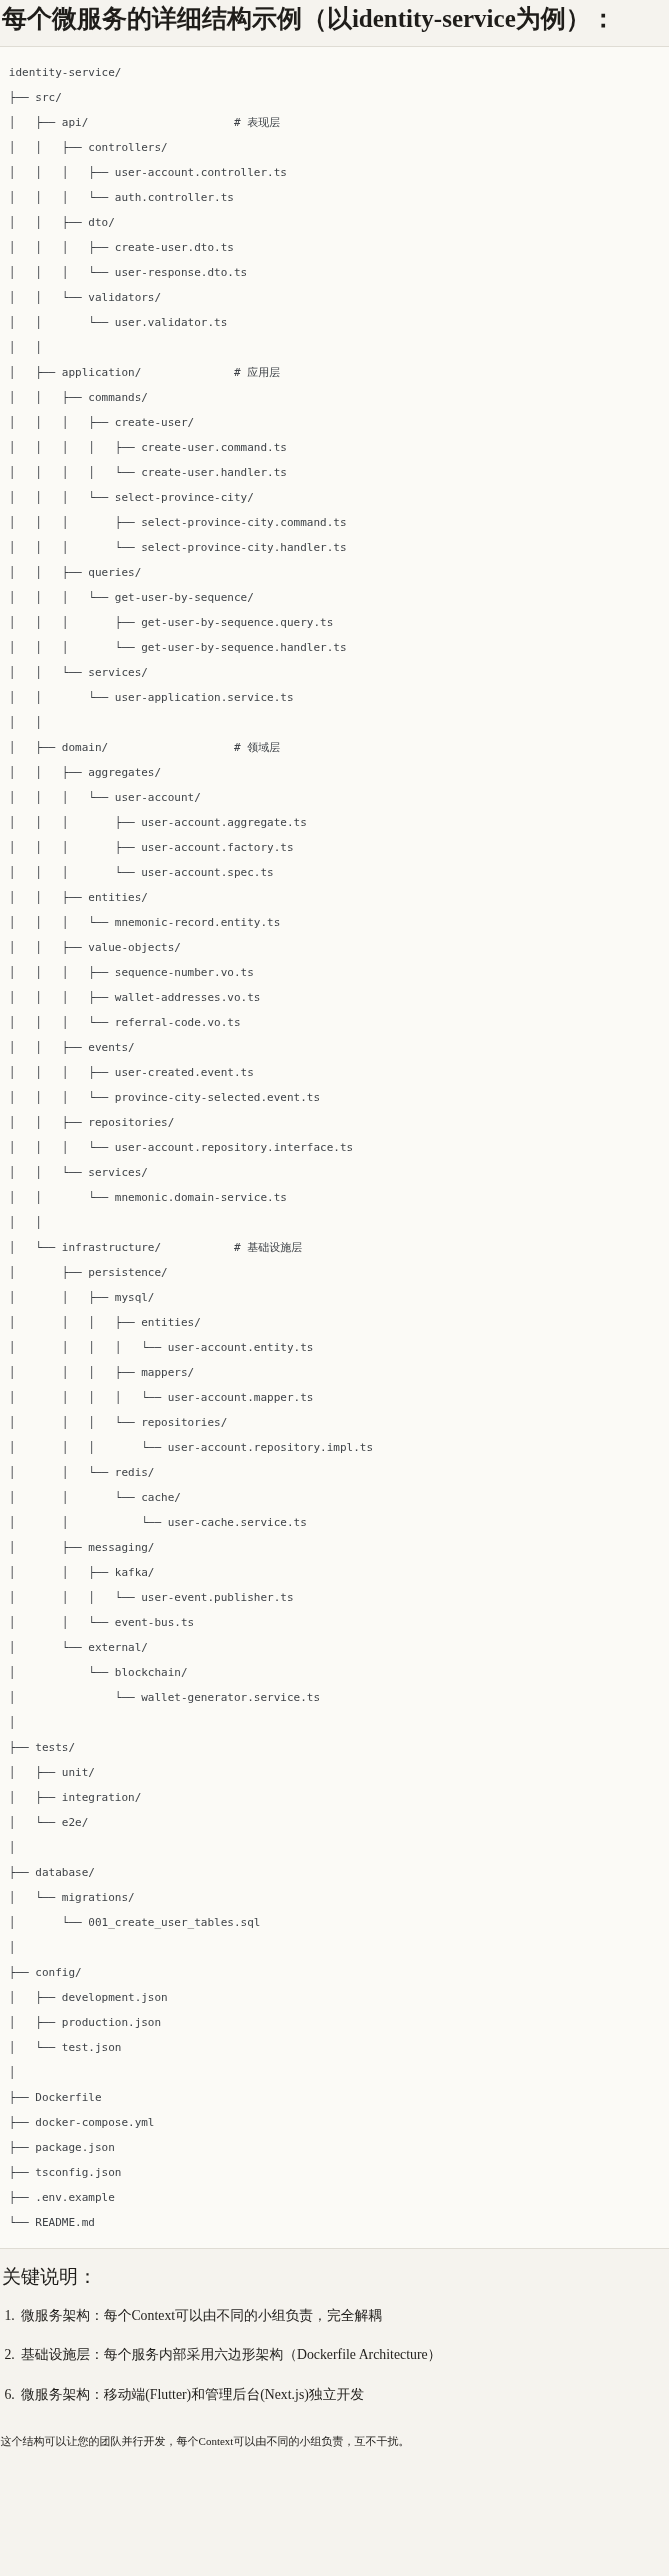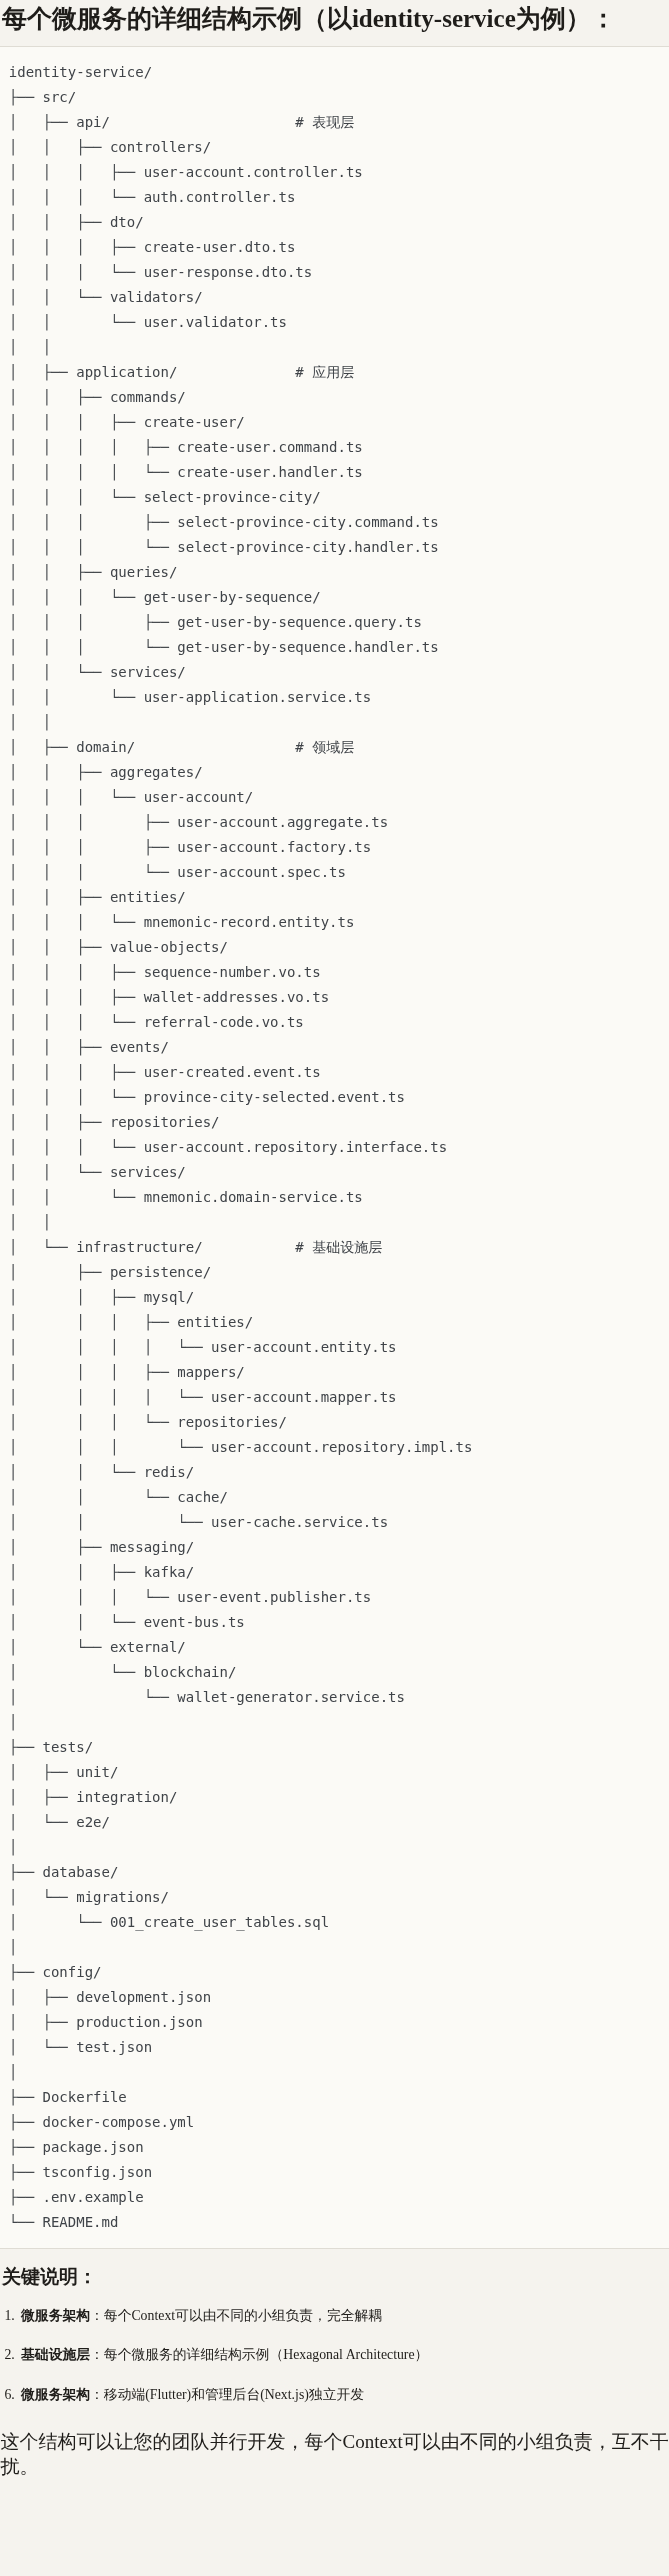--- a/index.html
+++ b/index.html
@@ -23,48 +23,48 @@
   }
   .codeblock {
     background: #fbfaf6;
     border-top: 0.6px solid #dfdcd4;
     border-bottom: 0.6px solid #dfdcd4;
     padding: 13px 8.8px;
   }
   .codeblock pre {
     margin: 0;
     font-family: "DejaVu Sans Mono", "Liberation Mono", monospace;
-    font-size: 14px;
+    font-size: 11px;
     line-height: 25px;
     color: #3f4348;
     white-space: pre;
   }
   .notes-heading {
     font-size: 19px;
     line-height: 22.5px;
-    font-weight: 700;
+    font-weight: 400;
     margin: 16.3px 0 15px 1.9px;
   }
   .notes-list {
     margin: 0;
     padding: 0;
   }
   .note {
     font-size: 13.8px;
     line-height: 25px;
     margin: 0 0 14.4px 4.4px;
   }
   .note .note-num {
     margin-right: 6.3px;
   }
   .note .note-label {
-    font-weight: 700;
+    font-weight: 400;
   }
   .closing-paragraph {
-    font-size: 19px;
+    font-size: 11px;
     line-height: 25px;
     margin: 22.5px 0 10px 0.6px;
   }
 </style>
 </head>
 <body>
 
 <h1 class="page-title">每个微服务的详细结构示例（以identity-service为例）：</h1>
 
 <div class="codeblock">
@@ -154,18 +154,18 @@
 ├── package.json
 ├── tsconfig.json
 ├── .env.example
 └── README.md</pre>
 </div>
 
 <h2 class="notes-heading">关键说明：</h2>
 
 <div class="notes-list" id="notes-list">
     <div class="note"><span class="note-num">1.</span><span class="note-label">微服务架构</span><span class="note-text">：每个Context可以由不同的小组负责，完全解耦</span></div>
-    <div class="note"><span class="note-num">2.</span><span class="note-label">基础设施层</span><span class="note-text">：每个微服务的详细结构示例（Hexagonal Architecture）</span></div>
+    <div class="note"><span class="note-num">2.</span><span class="note-label">基础设施层</span><span class="note-text">：每个服务内部采用六边形架构（Dockerfile Architecture）</span></div>
     <div class="note"><span class="note-num">6.</span><span class="note-label">微服务架构</span><span class="note-text">：移动端(Flutter)和管理后台(Next.js)独立开发</span></div>
   </div>
 
 <p class="closing-paragraph">这个结构可以让您的团队并行开发，每个Context可以由不同的小组负责，互不干扰。</p>
 
 
 </body></html>

